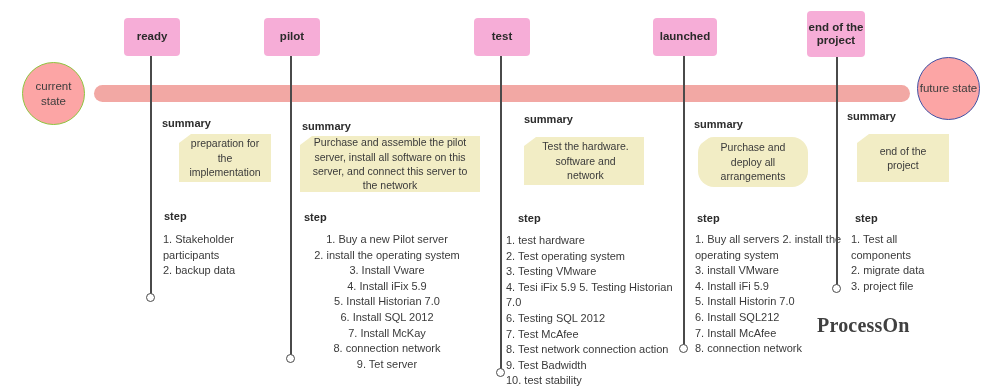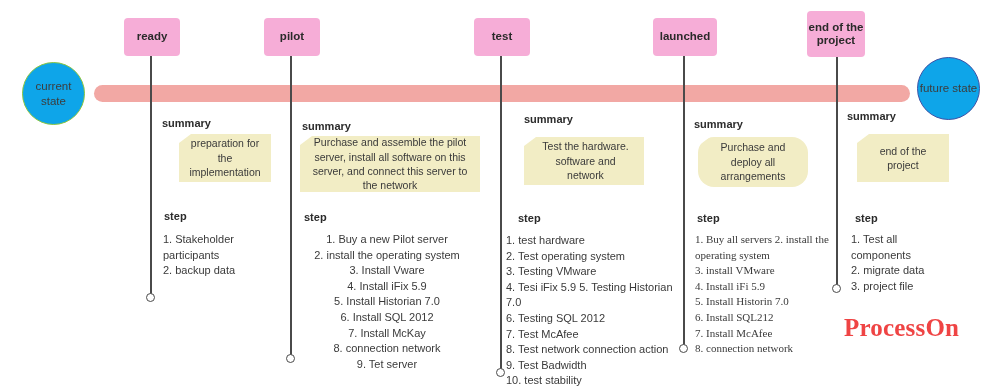--- a/index.html
+++ b/index.html
@@ -30,21 +30,21 @@
     border-radius: 9px;
     z-index: 1;
   }
 
   
   .state-circle {
     position: absolute;
     width: 63px;
     height: 63px;
     border-radius: 50%;
-    background: #0ea5e9;
+    background: #fca5a5;
     box-sizing: border-box;
     display: flex;
     align-items: center;
     justify-content: center;
     text-align: center;
     font-size: 11.5px;
     color: #3d3d3d;
     line-height: 1.25;
     z-index: 4;
   }
@@ -130,26 +130,25 @@
     color: #3a3a3a;
     white-space: pre-line;
   }
 
   
   .watermark {
     position: absolute;
     left: 817px;
     top: 314px;
     font-family: "Liberation Serif", serif;
-    font-size: 25px;
+    font-size: 20px;
     font-weight: bold;
-    color: #ef4444;
+    color: #404040;
     letter-spacing: 0.2px;
     z-index: 6;
-    margin-left: 27px;
   }
 </style>
 </head>
 <body>
 
 <div id="canvas">
 
   <div class="timeline-bar"></div>
 
   <div class="state-circle current">
@@ -223,21 +222,21 @@
     <div class="stem" style="left:683px; height:293px;"></div>
     <div class="stem-end" style="left:679px; top:344px;"></div>
     <div class="ms-box" style="left:653px; top:18px; width:64px; height:38px;">
       <span>launched</span>
     </div>
     <div class="sec-label" style="left:694px; top:118px;">summary</div>
     <div class="note" style="left:698px; top:137px; width:110px; height:50px;border-radius:16px;">
       <span>Purchase and deploy all arrangements</span>
     </div>
     <div class="sec-label" style="left:697px; top:212px;">step</div>
-    <div class="steps" style="left:695px; top:232px; width:150px;font-family:Liberation Serif, serif;">1. Buy all servers 2. install the operating system
+    <div class="steps" style="left:695px; top:232px; width:150px;">1. Buy all servers 2. install the operating system
 3. install VMware
 4. Install iFi 5.9
 5. Install Historin 7.0
 6. Install SQL212
 7. Install McAfee
 8. connection network</div>
   </div>
 
   <div class="milestone">
     <div class="stem" style="left:836px; height:233px;"></div>

